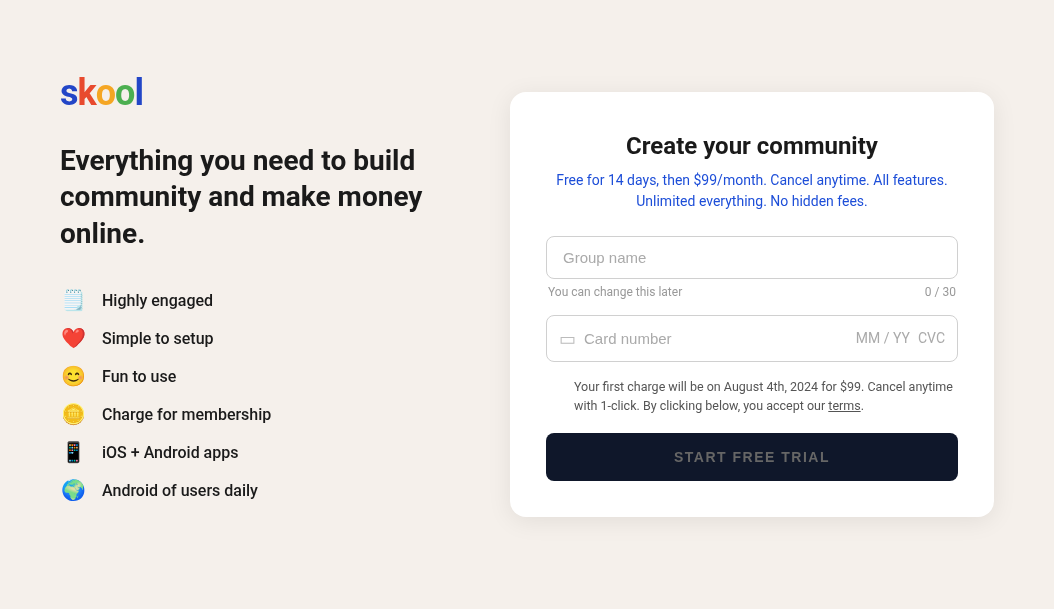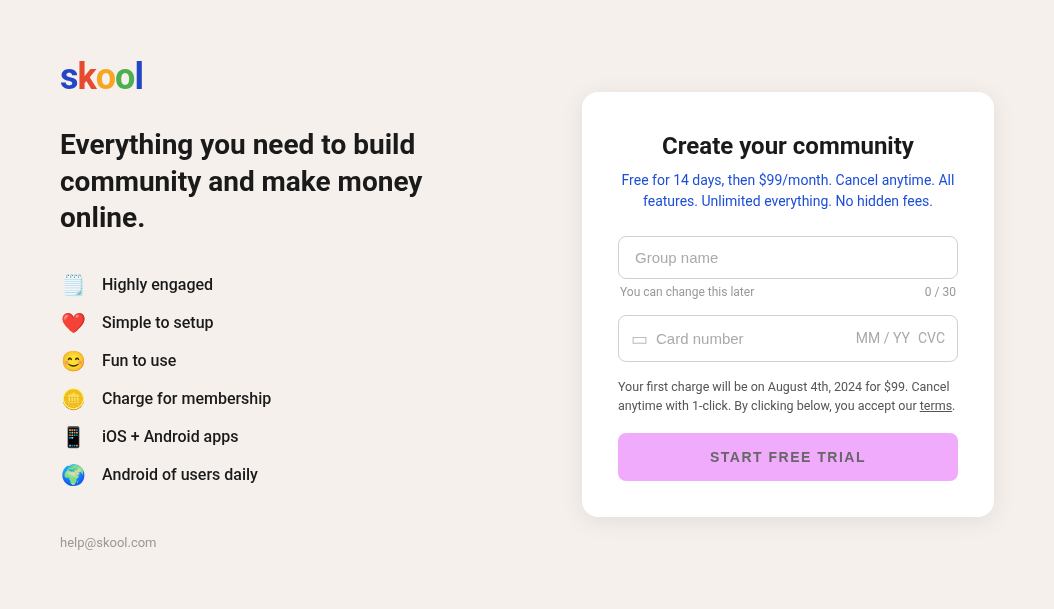--- a/index.html
+++ b/index.html
@@ -79,21 +79,21 @@
     }
 
     .help-email {
       font-size: 13px;
       color: #999;
       margin-top: 8px;
     }
 
     
     .right-panel {
-      width: 412px;
+      width: 484px;
       flex-shrink: 0;
     }
 
     .card {
       background: #ffffff;
       border-radius: 16px;
       padding: 40px 36px 36px;
       box-shadow: 0 4px 24px rgba(0,0,0,0.08);
     }
 
@@ -182,31 +182,32 @@
       font-size: 14px;
       flex-shrink: 0;
       justify-content: flex-end;
     }
 
     .charge-notice {
       font-size: 12.5px;
       color: #555;
       line-height: 1.5;
       margin-bottom: 18px;
+      margin-left: 28px;
     }
 
     .charge-notice a {
       color: #555;
       text-decoration: underline;
     }
 
     .start-trial-btn {
       width: 100%;
       padding: 16px;
-      background: #f0abfc;
+      background: #0f172a;
       color: #666;
       border: none;
       border-radius: 8px;
       font-size: 14px;
       font-weight: 700;
       letter-spacing: 1.5px;
       cursor: pointer;
       text-transform: uppercase;
     }
   </style>
@@ -243,21 +244,20 @@
       <li class="feature-item">
         <span class="feature-icon">📱</span>
         <span>iOS + Android apps</span>
       </li>
       <li class="feature-item">
         <span class="feature-icon">🌍</span>
         <span>Android of users daily</span>
       </li>
     </ul>
 
-    <span class="help-email">help@skool.com</span>
 
   </div>
 
   <div class="right-panel">
     <div class="card">
 
       <h2 class="card-title">Create your community</h2>
       <p class="card-subtitle">Free for 14 days, then $99/month. Cancel anytime.
 All features. Unlimited everything. No hidden fees.</p>
 

